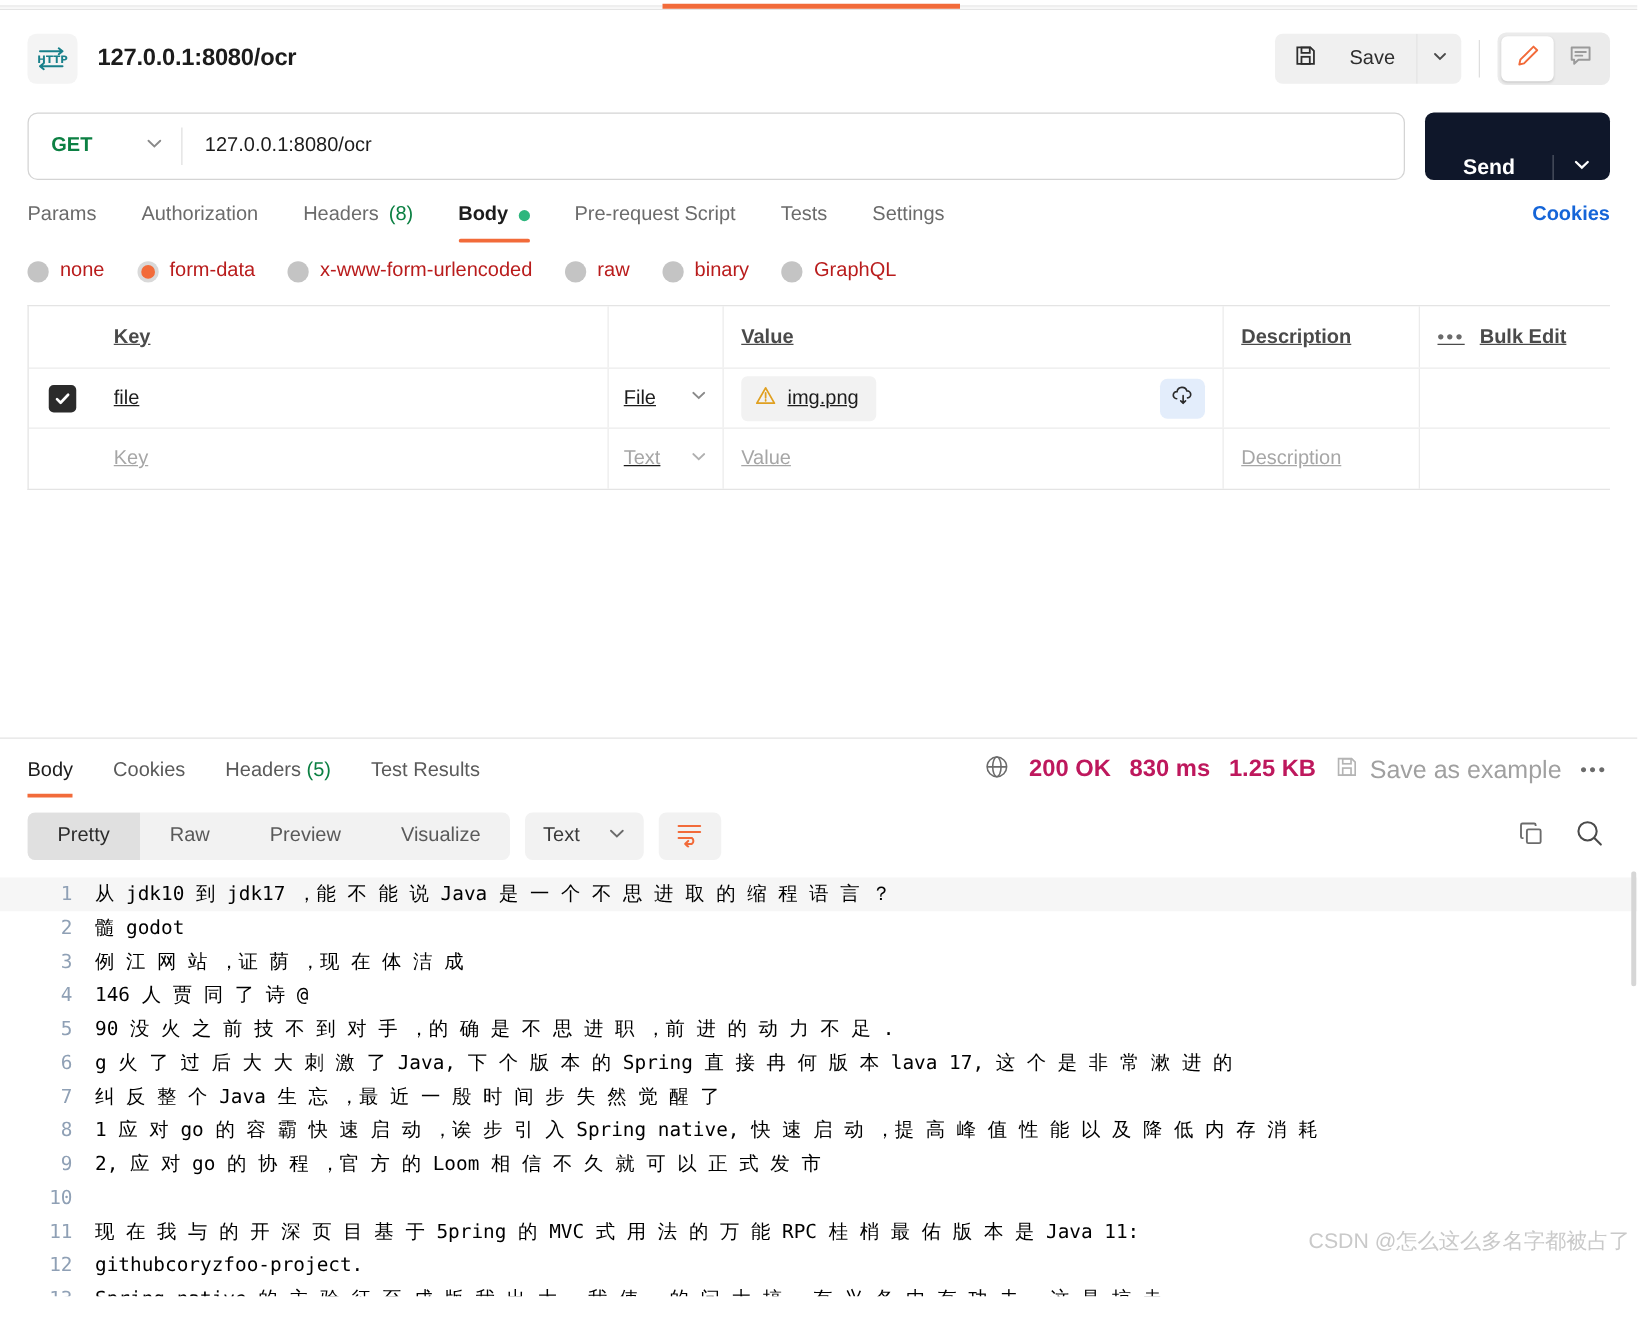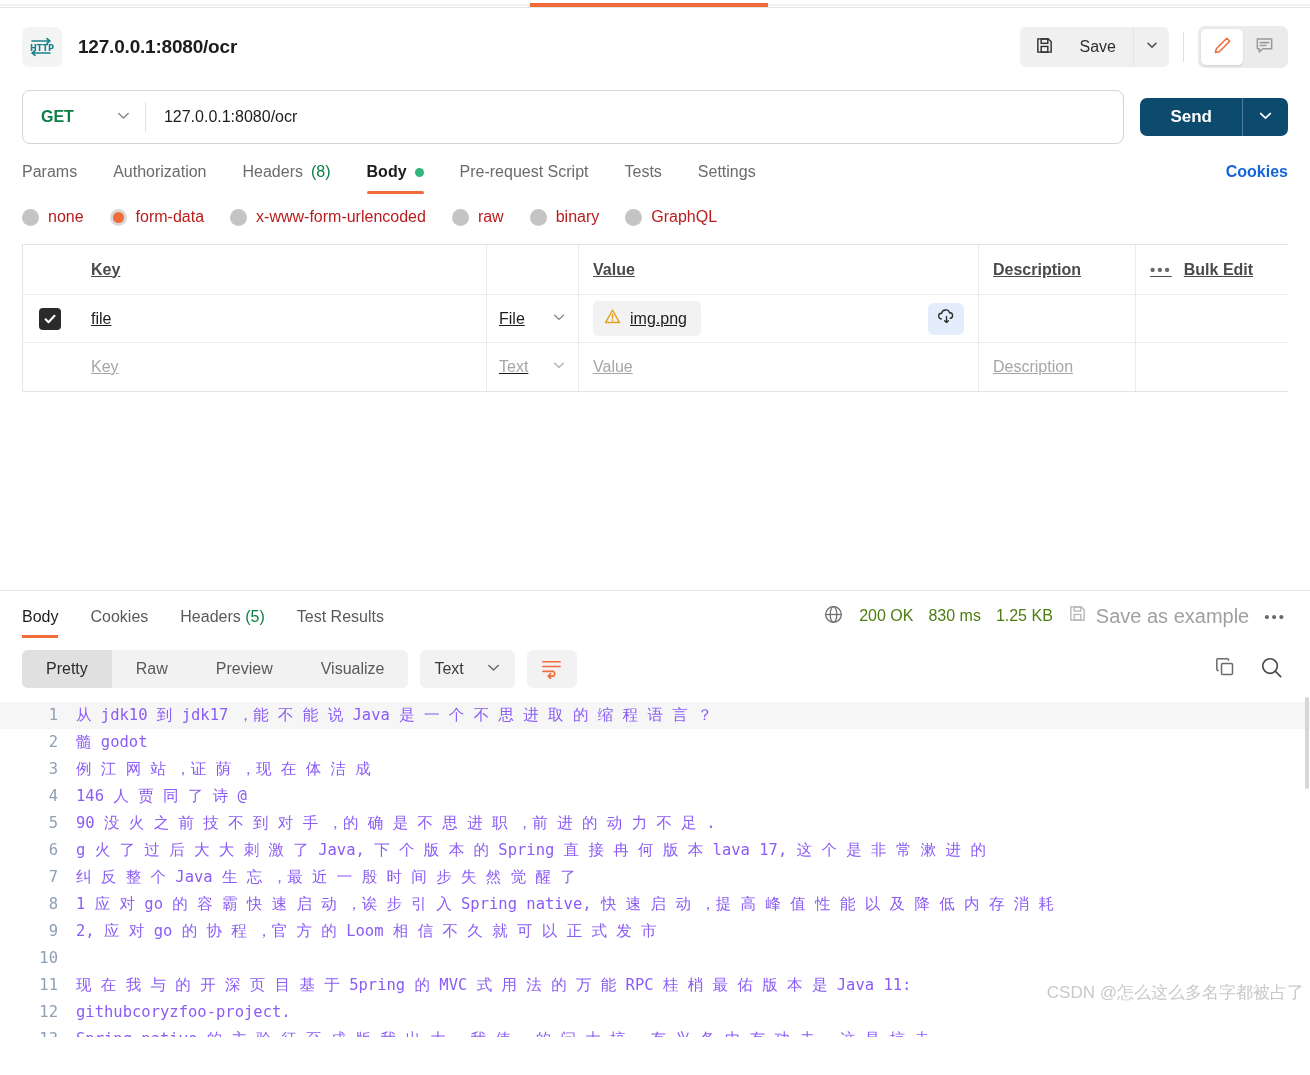--- a/index.html
+++ b/index.html
@@ -94,22 +94,22 @@
     display: flex; align-items: center; gap: 42px;
     padding: 0 14px 0 18px; cursor: pointer;
   }
   .method-label { font-size: 16px; font-weight: bold; color: #0c8043; }
   .url-sep { width: 1px; height: 30px; background: #e0e0e0; }
   .url-text {
     flex: 1; padding: 0 18px; font-size: 16px; color: #1c1c1c;
     cursor: text;
   }
   .send-group {
-    display: flex; height: 38px; border-radius: 7px; overflow: hidden;
-    background: #0c4a6e; flex: none;
+    display: flex; height: 54px; border-radius: 7px; overflow: hidden;
+    background: #0f172a; flex: none; align-items: flex-end;
   }
   .send-btn {
     display: flex; align-items: center; justify-content: center;
     padding: 0 30px; color: #fff; font-size: 17px; font-weight: bold;
     cursor: pointer;
   }
   .send-caret {
     width: 46px; display: flex; align-items: center; justify-content: center;
     cursor: pointer; border-left: 1px solid rgba(255,255,255,.28);
   }
@@ -218,21 +218,21 @@
     font-size: 16px; color: #5a5a5a; cursor: pointer; white-space: nowrap;
   }
   .resp-tab:first-child { padding-left: 0; }
   .resp-tab.active { color: #1c1c1c; }
   .resp-tab.active::after {
     content: ""; position: absolute; left: 0; right: 16px; bottom: 3px;
     height: 3px; background: #f26b3a;
   }
   .resp-spacer { flex: 1; }
   .status-bar { display: flex; align-items: center; gap: 15px; padding-right: 2px; }
-  .stat { font-size: 16px; color: #4d7c0f; white-space: nowrap; }
+  .stat { font-size: 19px; color: #be185d; white-space: nowrap; font-weight: bold; }
   .save-example {
     display: flex; align-items: center; gap: 9px;
     font-size: 20px; color: #a0a0a0; cursor: pointer; white-space: nowrap;
   }
 
   
   .pretty-bar {
     display: flex; align-items: center; gap: 12px;
     padding: 10px 22px; height: 56px;
   }
@@ -266,21 +266,21 @@
     padding-top: 5px;
     overflow: hidden;
     height: 340px;
   }
   .cline { display: flex; white-space: pre; }
   .cline.hl { background: #f6f6f6; }
   .gutter {
     width: 76px; flex: none; text-align: right; padding-right: 18px;
     color: #8fa0b5; user-select: none;
   }
-  .ctext { color: #8b5cf6; }
+  .ctext { color: #000000; }
   .watermark {
     position: absolute; right: 6px; top: 282px;
     font-size: 17px; color: #c9c9c9;
     font-family: "Liberation Sans", sans-serif;
     white-space: nowrap;
   }
   .vscroll {
     position: absolute; right: 1px; top: 0; width: 4px; height: 92px;
     background: #d6d6d6; border-radius: 2px;
   }

